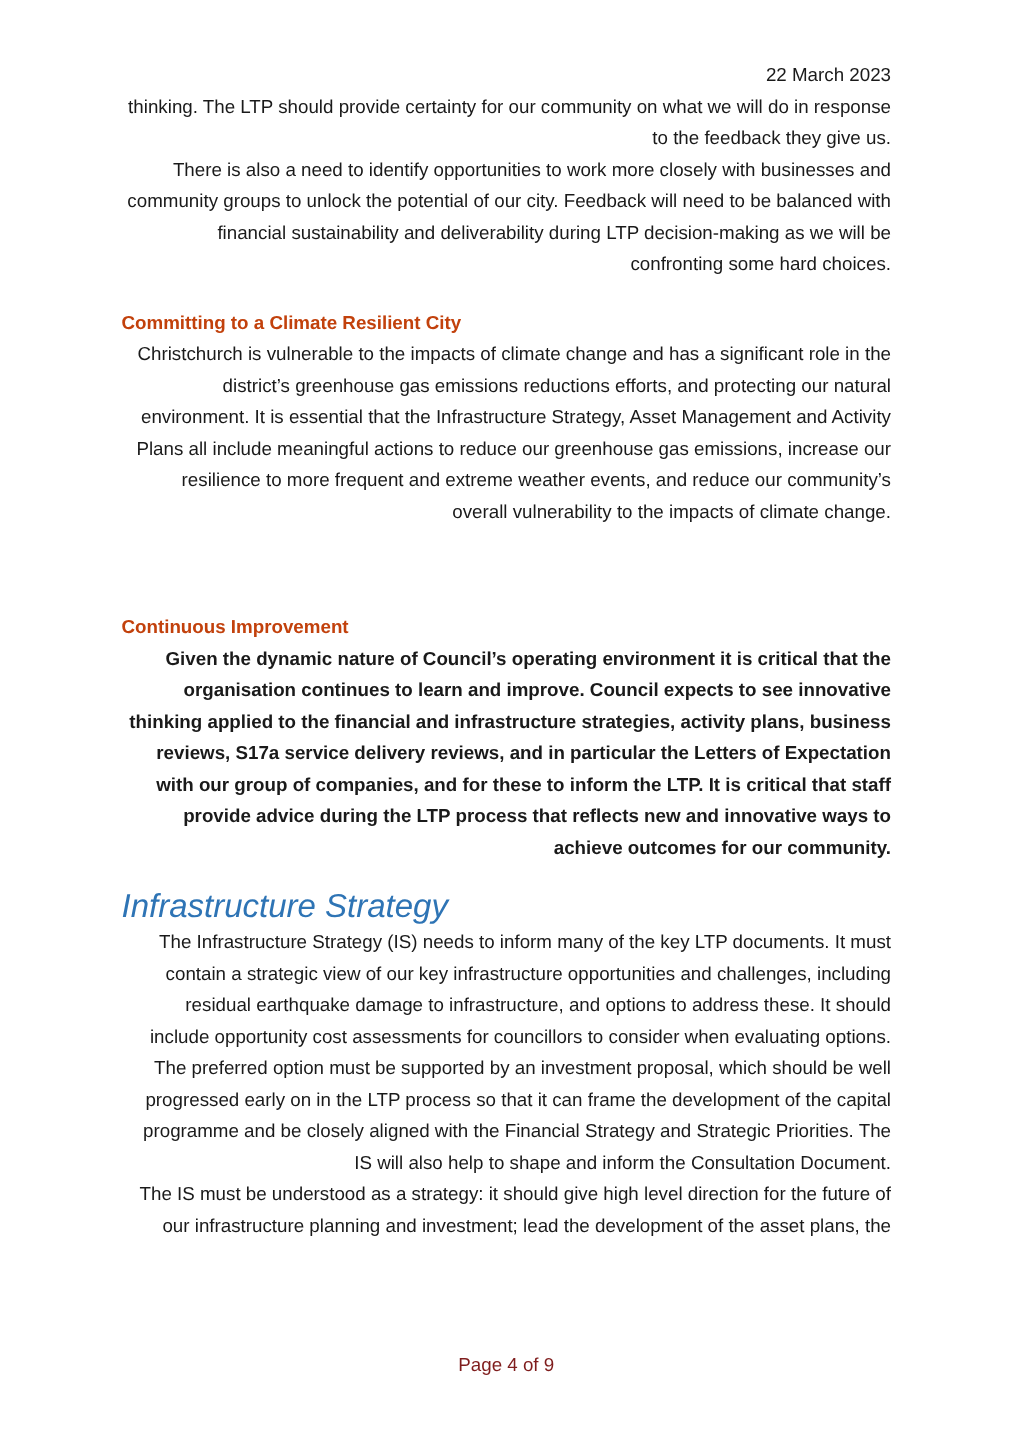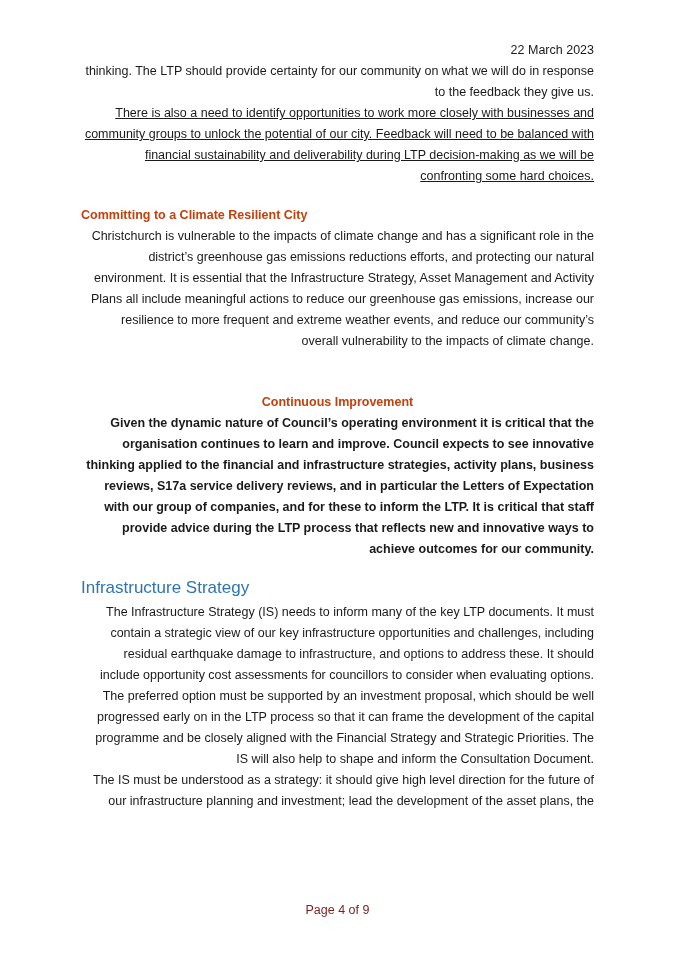--- a/index.html
+++ b/index.html
@@ -29,44 +29,44 @@
 
   p.body {
     font-size: 12.5px;
     line-height: 21px;
     margin: 0;
     color: #1a1a1a;
     text-align: right;
   }
 
   .p1 { margin-top: 21px; }
-  .p2 { margin-top: 24px; text-decoration: underline; }
+  .p2 { margin-top: 24px; }
   .p3 { margin-top: 0; }
   .p4 { margin-top: 3px; font-weight: bold; }
   .p5 { margin-top: 2px; }
   .p6 { margin-top: 26px; }
 
   h3.sub {
     font-size: 12.5px;
     line-height: 21px;
     font-weight: bold;
     color: #c2410c;
     margin: 18px 0 0 0;
   }
   h3.sub.h-improve {
-    margin-top: 40px;
-    text-align: center;
+    margin-top: 56px;
   }
 
   h1.main-heading {
-    font-size: 17px;
+    font-size: 22px;
     line-height: 28px;
     font-weight: 400;
     color: #2e74b5;
     margin: 14px 0 0 0;
+    font-style: italic;
   }
 
   .footer {
     position: absolute;
     top: 900px;
     left: 0;
     width: 675px;
     text-align: center;
     font-size: 12.5px;
     line-height: 21px;

